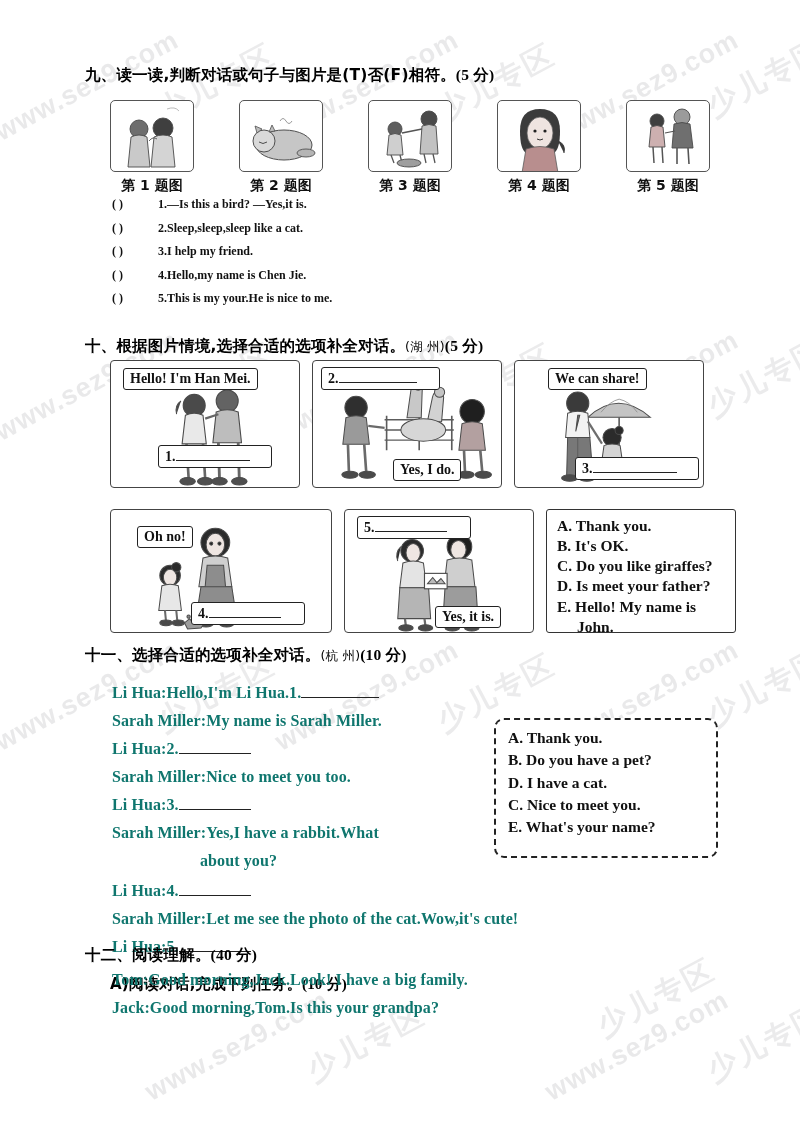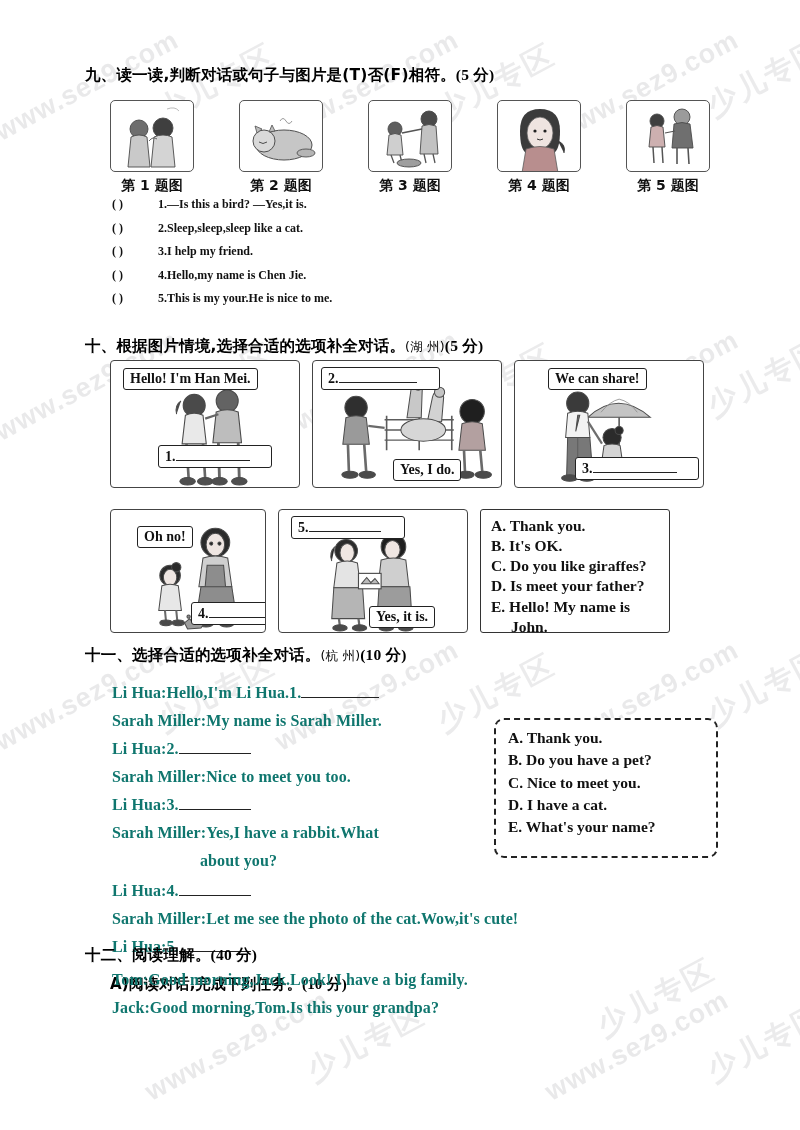--- a/index.html
+++ b/index.html
@@ -415,21 +415,21 @@
         </g>
       </svg>
       <div class="bubble" style="left:60px; top:96px; width:110px;">
         <span>3.</span><span class="blank" style="width:84px;height:12px;"></span>
       </div>
     </div>
   </div>
 
   <div class="comic-row" style="left:110px; top:509px;">
 
-    <div class="comic-box" style="width:156px;height:124px;">
+    <div class="comic-box" style="width:222px;height:124px;">
       <div class="bubble" style="left:26px; top:16px;">
         <span>Oh no!</span>
       </div>
       <svg class="fig" viewBox="0 0 120 105" width="124" height="108" style="left:30px; top:12px;">
         <g stroke="#4b4b4b" stroke-width="1">
 
           <circle cx="72" cy="20" r="14" fill="#2b2b2b"></circle>
           <ellipse cx="72" cy="22" rx="9" ry="11" fill="#efe6e2"></ellipse>
           <circle cx="68" cy="21" r="1.5" fill="#222"></circle>
           <circle cx="76" cy="21" r="1.5" fill="#222"></circle>
@@ -534,22 +534,22 @@
       <span>Sarah Miller</span><span>:</span><span>Let me see the photo of the cat.Wow,it's cute!</span>
     </div>
     <div class="body-line" style="margin-bottom:7px;">
       <span>Li Hua</span><span>:</span><span>5.</span><span class="blank" style="width:72px;height:13px;"></span>
     </div>
   </div>
 
   <div class="opt-box-dashed" style="left:494px; top:718px; width:224px; height:140px;">
     <div class="opt-line">A. Thank you.</div>
     <div class="opt-line">B. Do you have a pet?</div>
+    <div class="opt-line">D. I have a cat.</div>
     <div class="opt-line">C. Nice to meet you.</div>
-    <div class="opt-line">D. I have a cat.</div>
     <div class="opt-line">E. What's your name?</div>
   </div>
 
   <div class="sec-head" style="position:absolute;left:85px;top:945px;">
     <span class="han">十二、阅读理解。</span><span class="en">(40 分)</span>
   </div>
 
   <div class="sec-head" style="position:absolute;left:110px;top:975px;font-size:15px;">
     <span class="han">A)阅读对话,完成下列任务。</span><span class="en">(10 分)</span>
   </div>

